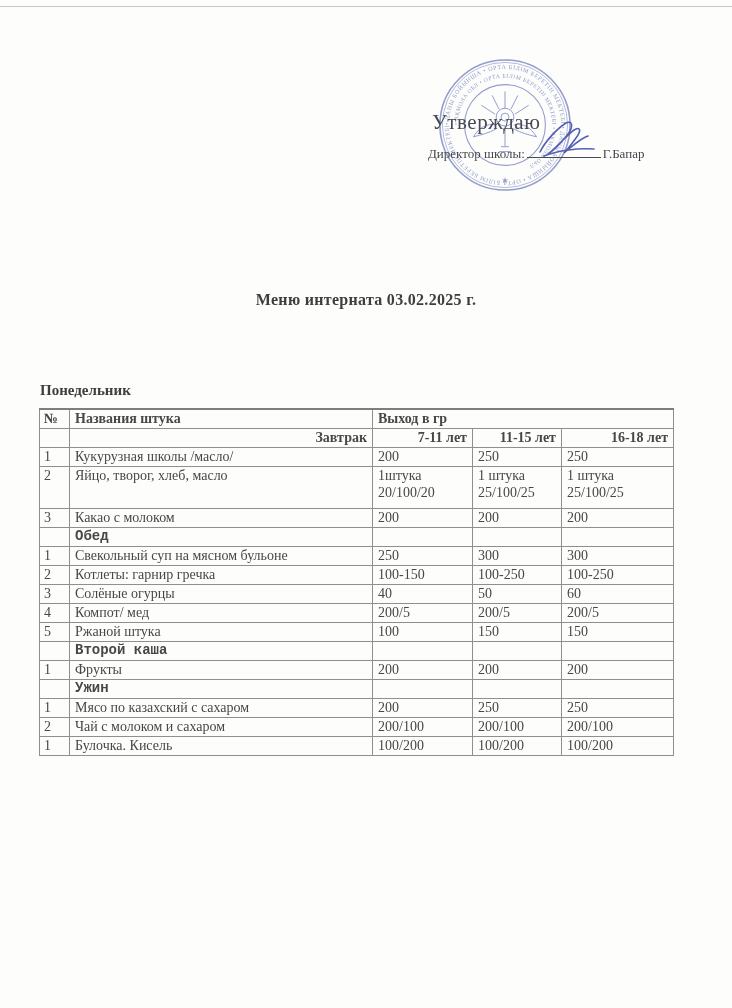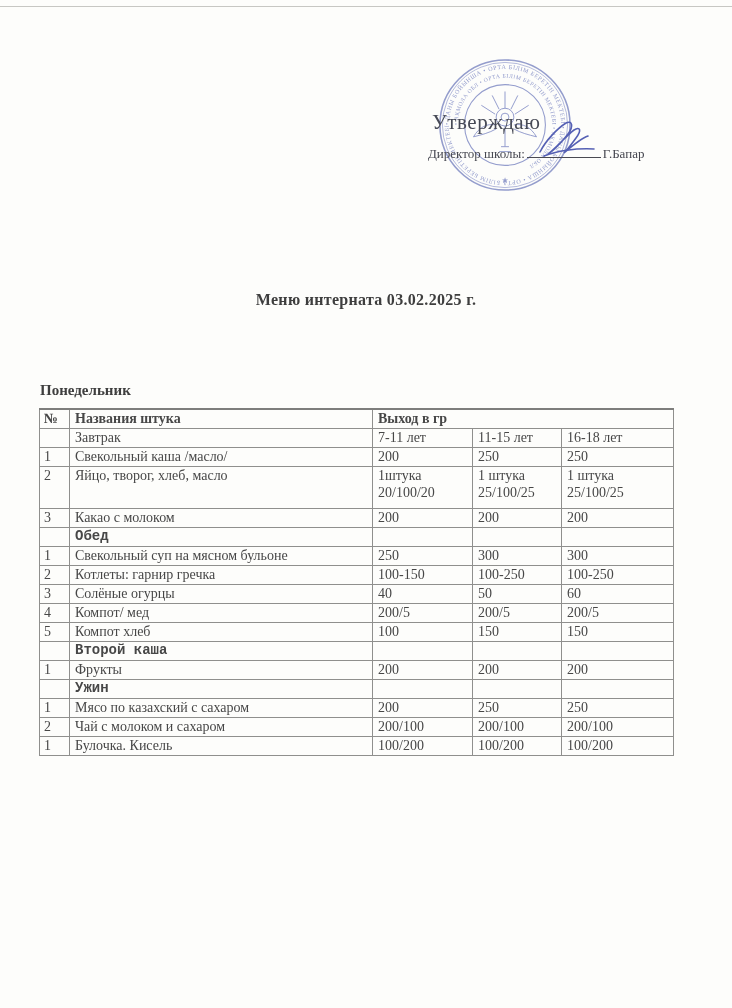--- a/index.html
+++ b/index.html
@@ -57,21 +57,21 @@
   }
   .menu-table td{
     border:1px solid #8f8f8d;
     padding:0 5px;height:18px;
     vertical-align:top;text-align:left;
     line-height:17px;
     overflow:hidden;
   }
   .menu-table td:first-child{padding-left:4px;}
   .menu-table tr.row-header td{font-weight:bold;border-top:2px solid #7e7e7c;}
-  .menu-table tr.row-agehead td{font-weight:normal;}
+  .menu-table tr.row-agehead td{font-weight:bold;text-align:right;}
   .menu-table tr.row-section td{font-weight:bold;font-family:Liberation Mono, monospace;}
   .menu-table tr.tall td{height:41px;}
   .col-num{width:30px;}
   .col-name{width:303px;}
   .col-a1{width:100px;}
   .col-a2{width:89px;}
   .col-a3{width:112px;}
 </style>
 </head>
 <body>
@@ -144,21 +144,21 @@
         </tr>
         <tr class="row-agehead">
           <td></td>
           <td>Завтрак</td>
           <td>7-11 лет</td>
           <td>11-15 лет</td>
           <td>16-18 лет</td>
         </tr>
         <tr class="row-item">
           <td>1</td>
-          <td>Свекольный каша /масло/</td>
+          <td>Кукурузная школы /масло/</td>
           <td>200</td>
           <td>250</td>
           <td>250</td>
         </tr>
         <tr class="row-item tall">
           <td>2</td>
           <td>Яйцо, творог, хлеб, масло</td>
           <td>1штука 20/100/20</td>
           <td>1 штука 25/100/25</td>
           <td>1 штука 25/100/25</td>
@@ -200,21 +200,21 @@
         </tr>
         <tr class="row-item">
           <td>4</td>
           <td>Компот/ мед</td>
           <td>200/5</td>
           <td>200/5</td>
           <td>200/5</td>
         </tr>
         <tr class="row-item">
           <td>5</td>
-          <td>Компот хлеб</td>
+          <td>Ржаной штука</td>
           <td>100</td>
           <td>150</td>
           <td>150</td>
         </tr>
         <tr class="row-section">
           <td></td>
           <td>Второй каша</td>
           <td></td>
           <td></td>
           <td></td>

